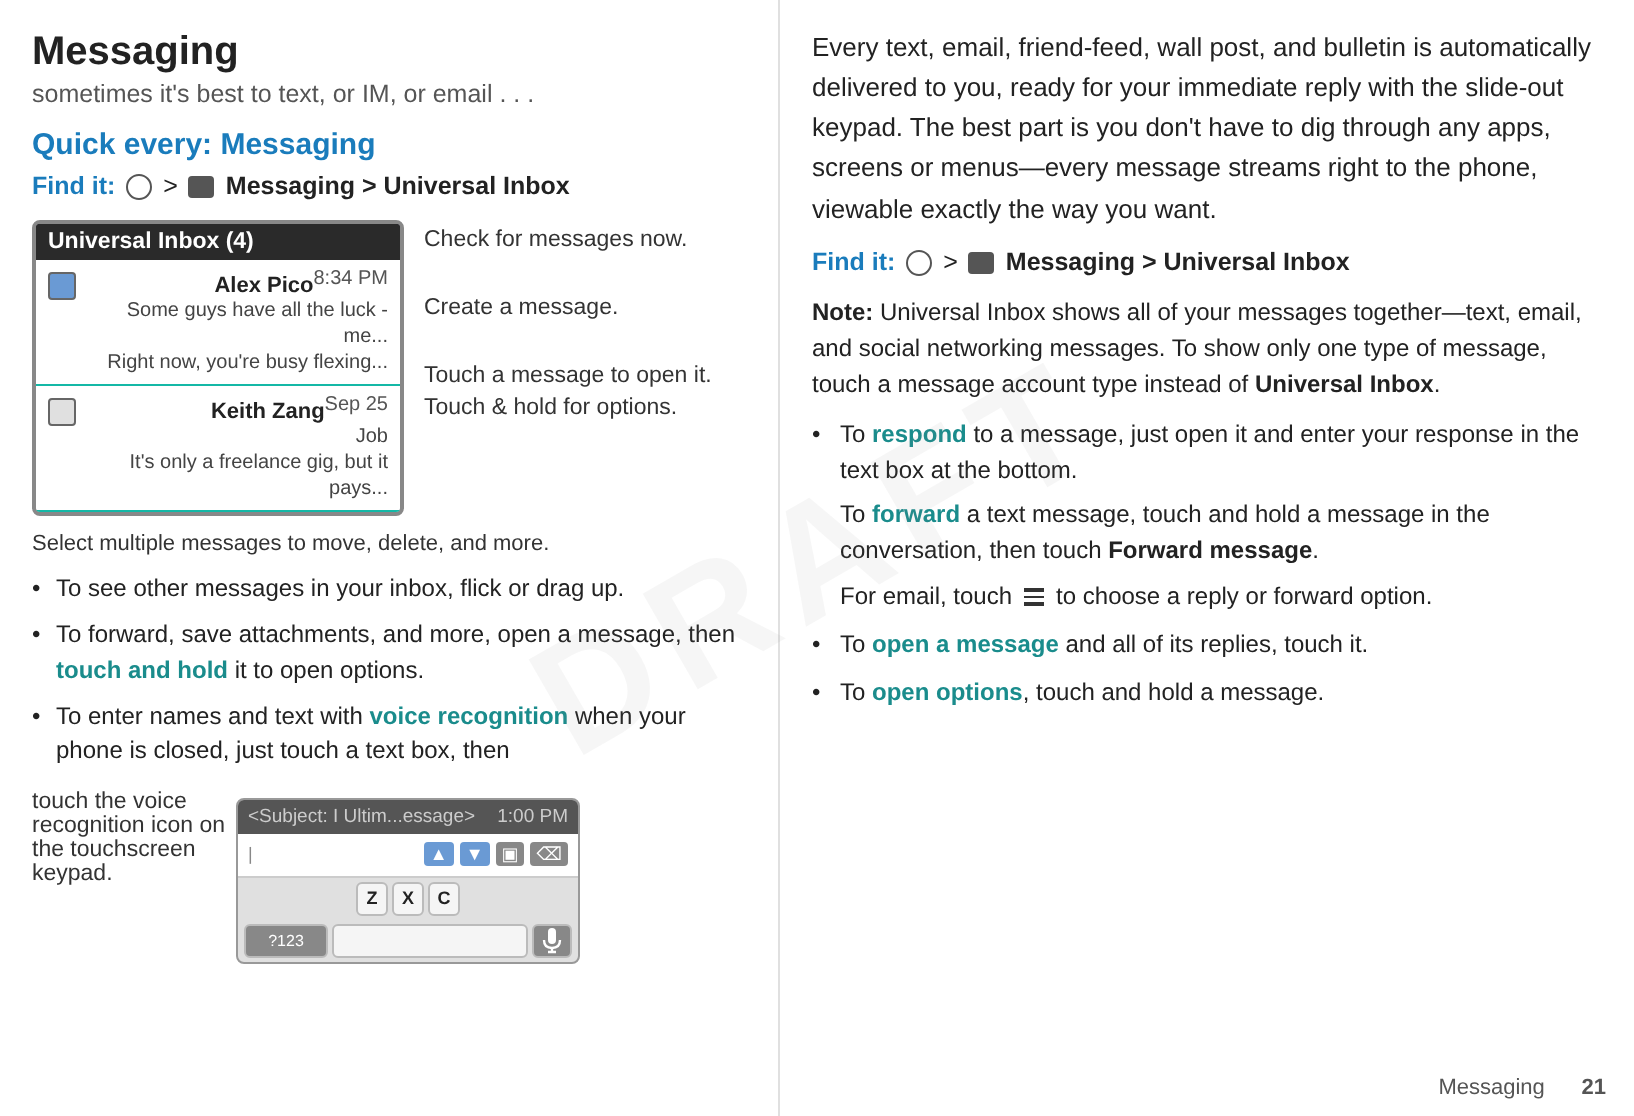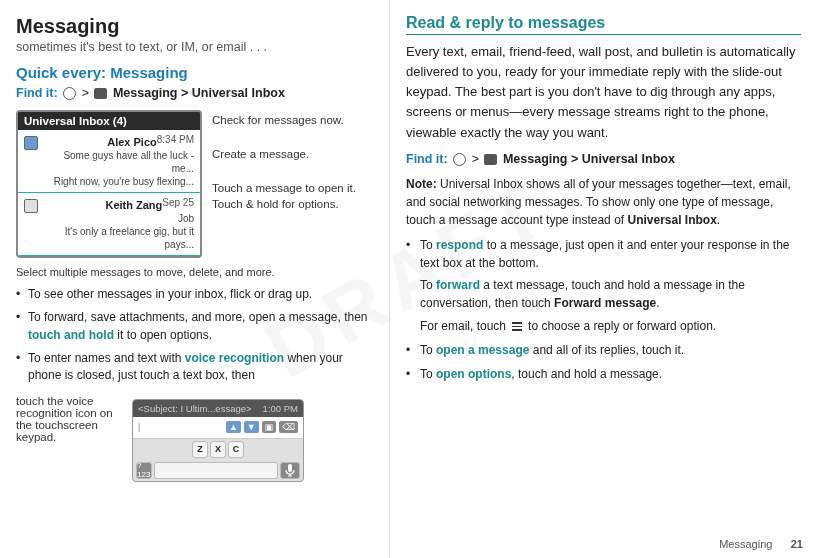--- a/index.html
+++ b/index.html
@@ -206,21 +206,21 @@
       display: flex;
       align-items: center;
       padding: 2px 3px;
       gap: 2px;
     }
     .kb-num-key {
       background: #888;
       border: 1px solid #bbb;
       border-radius: 3px;
       font-size: 8px;
-      width: 16px;
+      width: 42px;
       height: 17px;
       display: flex;
       align-items: center;
       justify-content: center;
       color: #fff;
     }
     .kb-mic {
       background: #888;
       border: 1px solid #bbb;
       border-radius: 3px;
@@ -365,21 +365,21 @@
     <ul class="bullet-list">
       <li>To see other messages in your inbox, flick or drag up.</li>
       <li>
         To forward, save attachments, and more, open a message, then <span class="highlight-teal">touch and hold</span> it to open options.
       </li>
       <li>
         To enter names and text with <span class="highlight-teal">voice recognition</span> when your phone is closed, just touch a text box, then
       </li>
     </ul>
 
-    <div style="display:flex;gap:16px;align-items:flex-start;">
+    <div style="display:flex;gap:2px;align-items:flex-start;">
       <div style="width:100px;font-size:11.5px;color:#333;padding-top:4px;">
         touch the voice recognition icon on the touchscreen keypad.
       </div>
       <div class="keyboard-mockup">
         <div class="kb-input-bar">
           <span>&lt;Subject: I Ultim...essage&gt;</span>
           <span>1:00 PM</span>
         </div>
         <div style="background:#fff;height:22px;border-bottom:1px solid #ccc;display:flex;align-items:center;padding:0 5px;">
           <span style="font-size:9px;color:#888;">|</span>
@@ -407,21 +407,20 @@
             </svg>
           </div>
         </div>
       </div>
     </div>
 
   </div>
 
   <div class="right-col">
 
-    <div class="section-heading-teal">Read &amp; reply to messages</div>
 
     <p class="body-text">Every text, email, friend-feed, wall post, and bulletin is automatically delivered to you, ready for your immediate reply with the slide-out keypad. The best part is you don't have to dig through any apps, screens or menus—every message streams right to the phone, viewable exactly the way you want.</p>
 
     <div class="find-it-line">
       <span class="label">Find it:</span>
       <span style="display:inline-block;width:13px;height:13px;border:1.5px solid #555;border-radius:50%;vertical-align:middle;margin:0 2px;"></span>
       <span>&gt;</span>
       <span style="display:inline-block;width:13px;height:11px;background:#555;border-radius:2px;vertical-align:middle;margin:0 2px;"></span>
       <span class="bold"> Messaging &gt; <strong>Universal Inbox</strong></span>
     </div>

